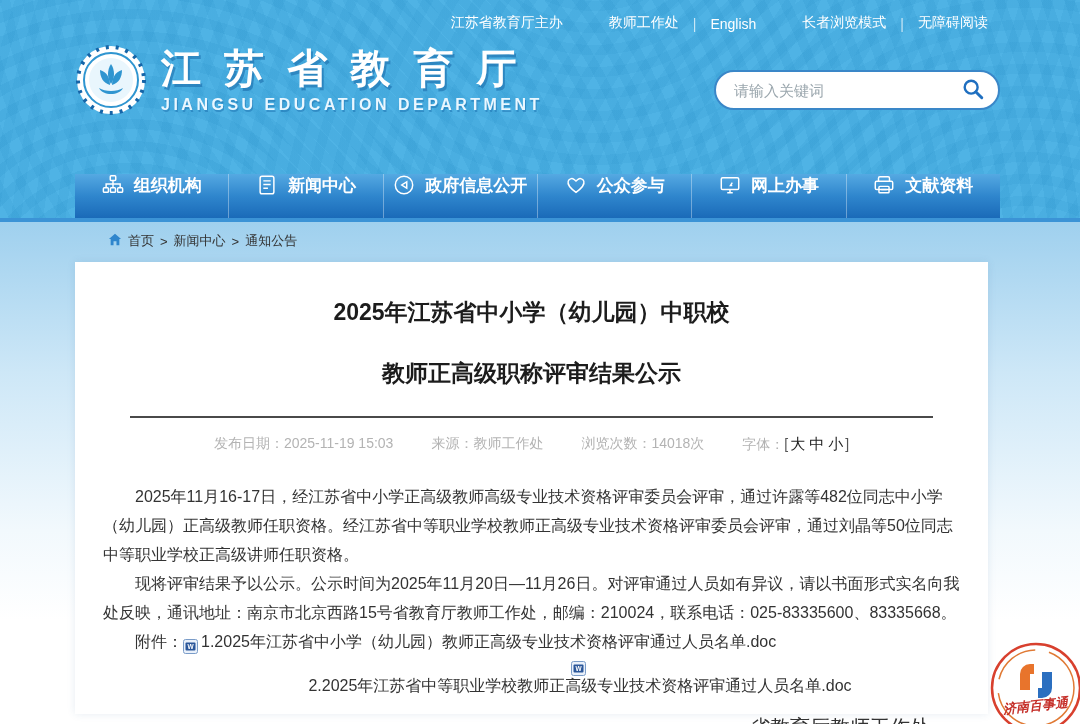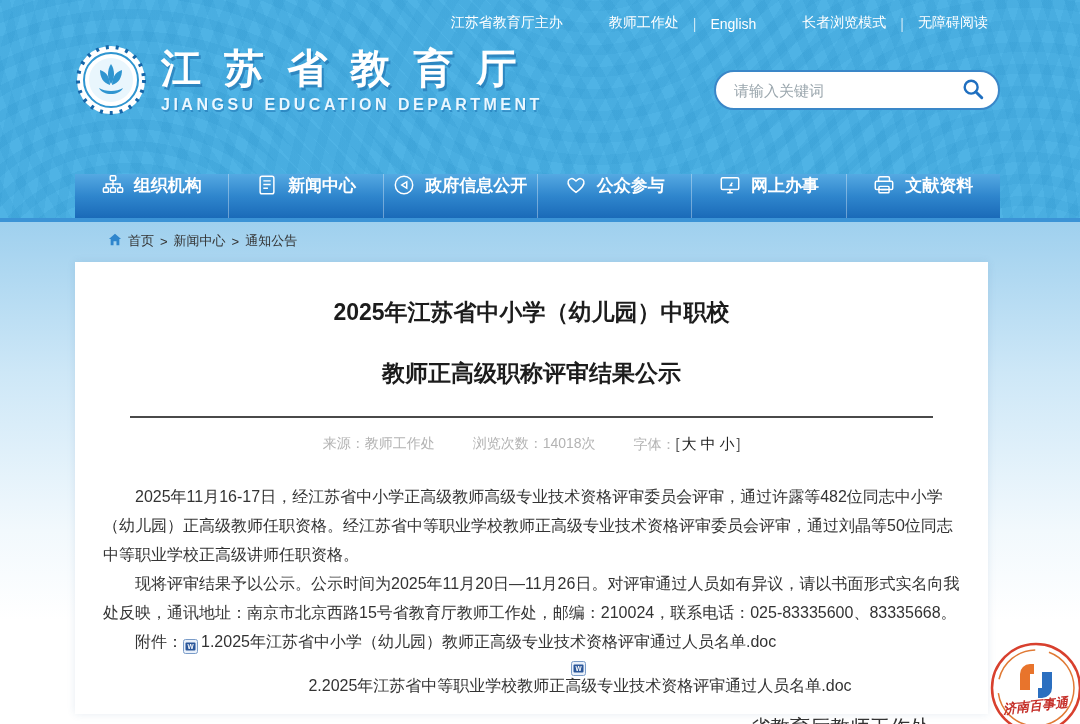--- a/index.html
+++ b/index.html
@@ -239,20 +239,21 @@
     <div class="card">
 
       <div class="article-title">
         <div class="t1">2025年江苏省中小学（幼儿园）中职校</div>
         <div class="t2">教师正高级职称评审结果公示</div>
       </div>
 
       <div class="title-divider"></div>
 
       <div class="meta-row">
+        <span>发布日期：2025-11-19 15:03</span>
         <span>来源：教师工作处</span>
         <span>浏览次数：14018次</span>
         <span class="font-sizes">
           <span>字体：</span><span class="fs-bracket">[</span><span class="fs-opt">大</span><span class="fs-opt">中</span><span class="fs-opt">小</span><span class="fs-bracket">]</span>
         </span>
       </div>
 
       <div class="content">
         <p>2025年11月16-17日，经江苏省中小学正高级教师高级专业技术资格评审委员会评审，通过许露等482位同志中小学（幼儿园）正高级教师任职资格。经江苏省中等职业学校教师正高级专业技术资格评审委员会评审，通过刘晶等50位同志中等职业学校正高级讲师任职资格。</p>
         <p>现将评审结果予以公示。公示时间为2025年11月20日—11月26日。对评审通过人员如有异议，请以书面形式实名向我处反映，通讯地址：南京市北京西路15号省教育厅教师工作处，邮编：210024，联系电话：025-83335600、83335668。</p>

